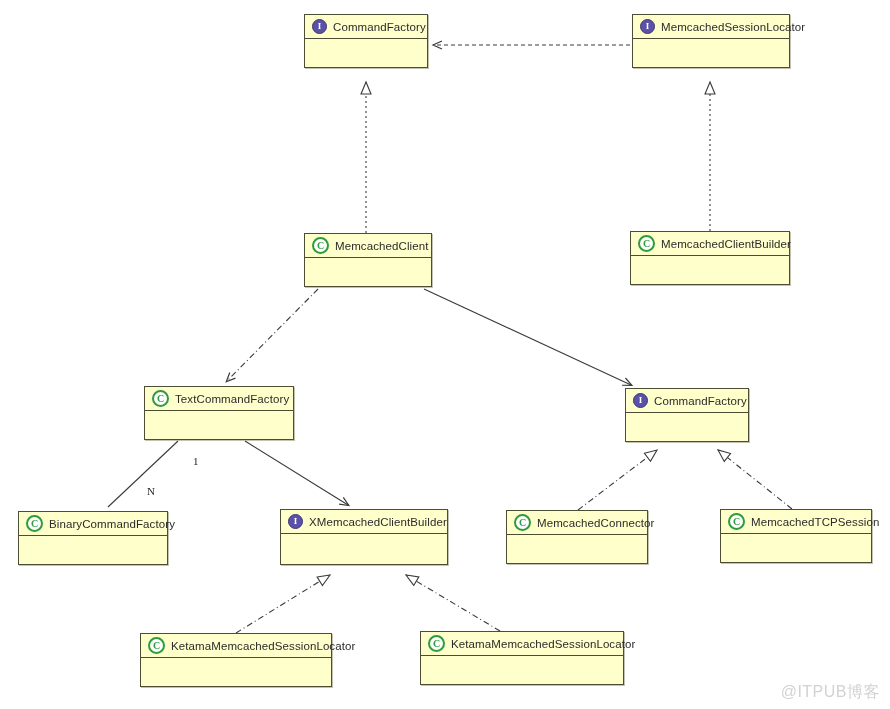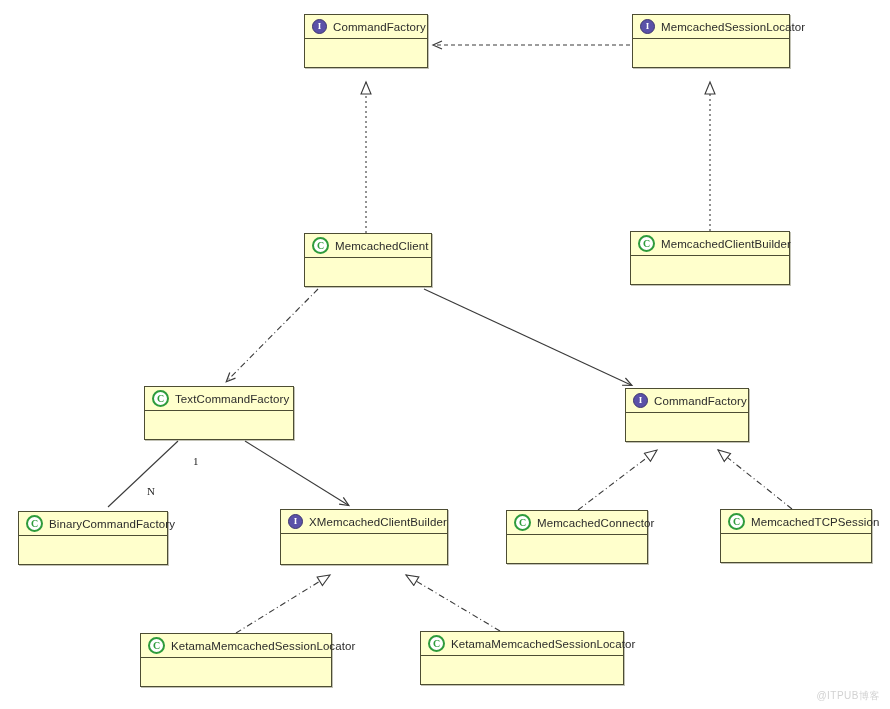--- a/index.html
+++ b/index.html
@@ -80,21 +80,21 @@
   .edge-label {
     position: absolute;
     font-size: 11px;
     color: #1c1c1c;
     font-family: "Liberation Serif", "DejaVu Serif", serif;
   }
   #watermark {
     position: absolute;
     right: 10px;
     bottom: 6px;
-    font-size: 10px;
+    font-size: 16px;
     color: #d2d2d2;
     letter-spacing: 0.5px;
     user-select: none;
   }
 </style>
 </head>
 <body>
 
 <div id="diagram-canvas">
 

